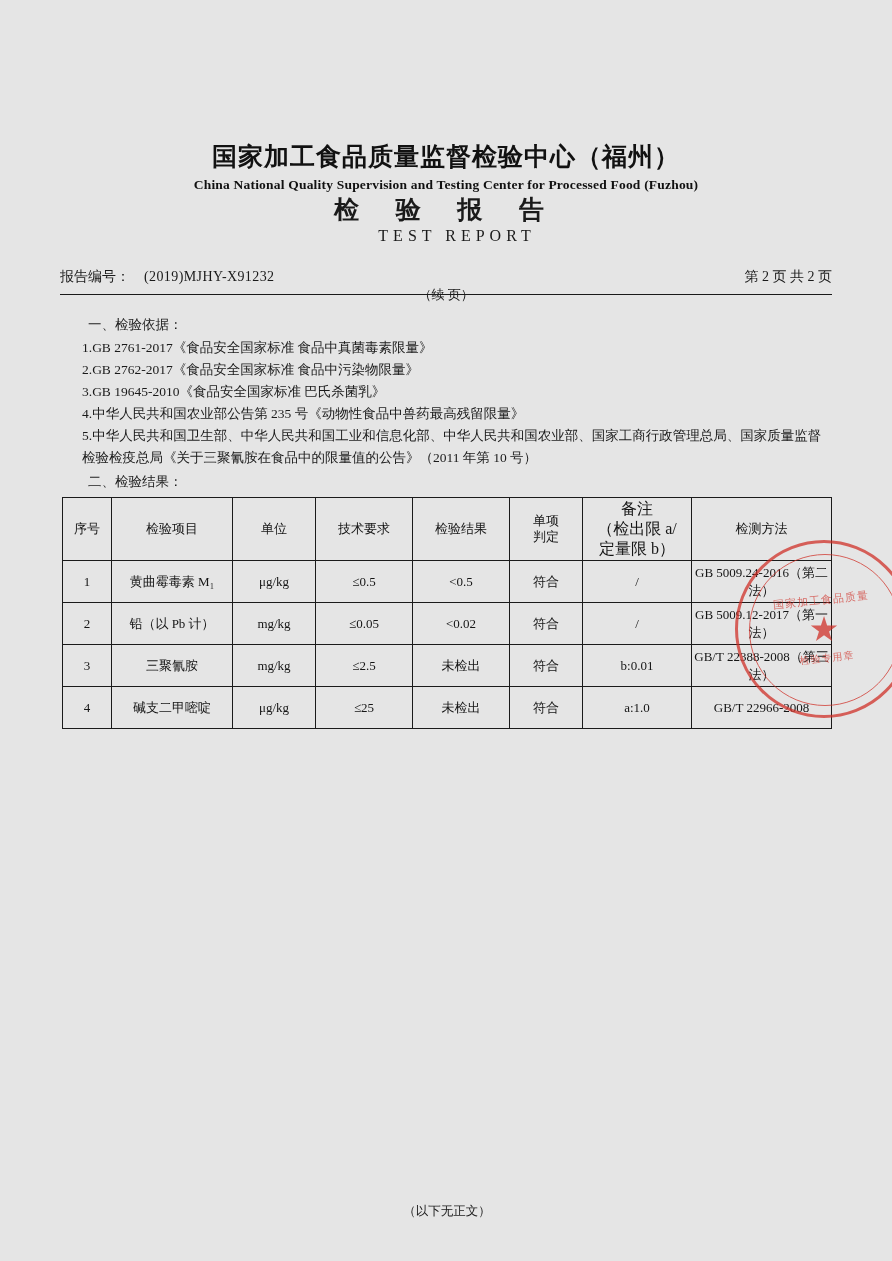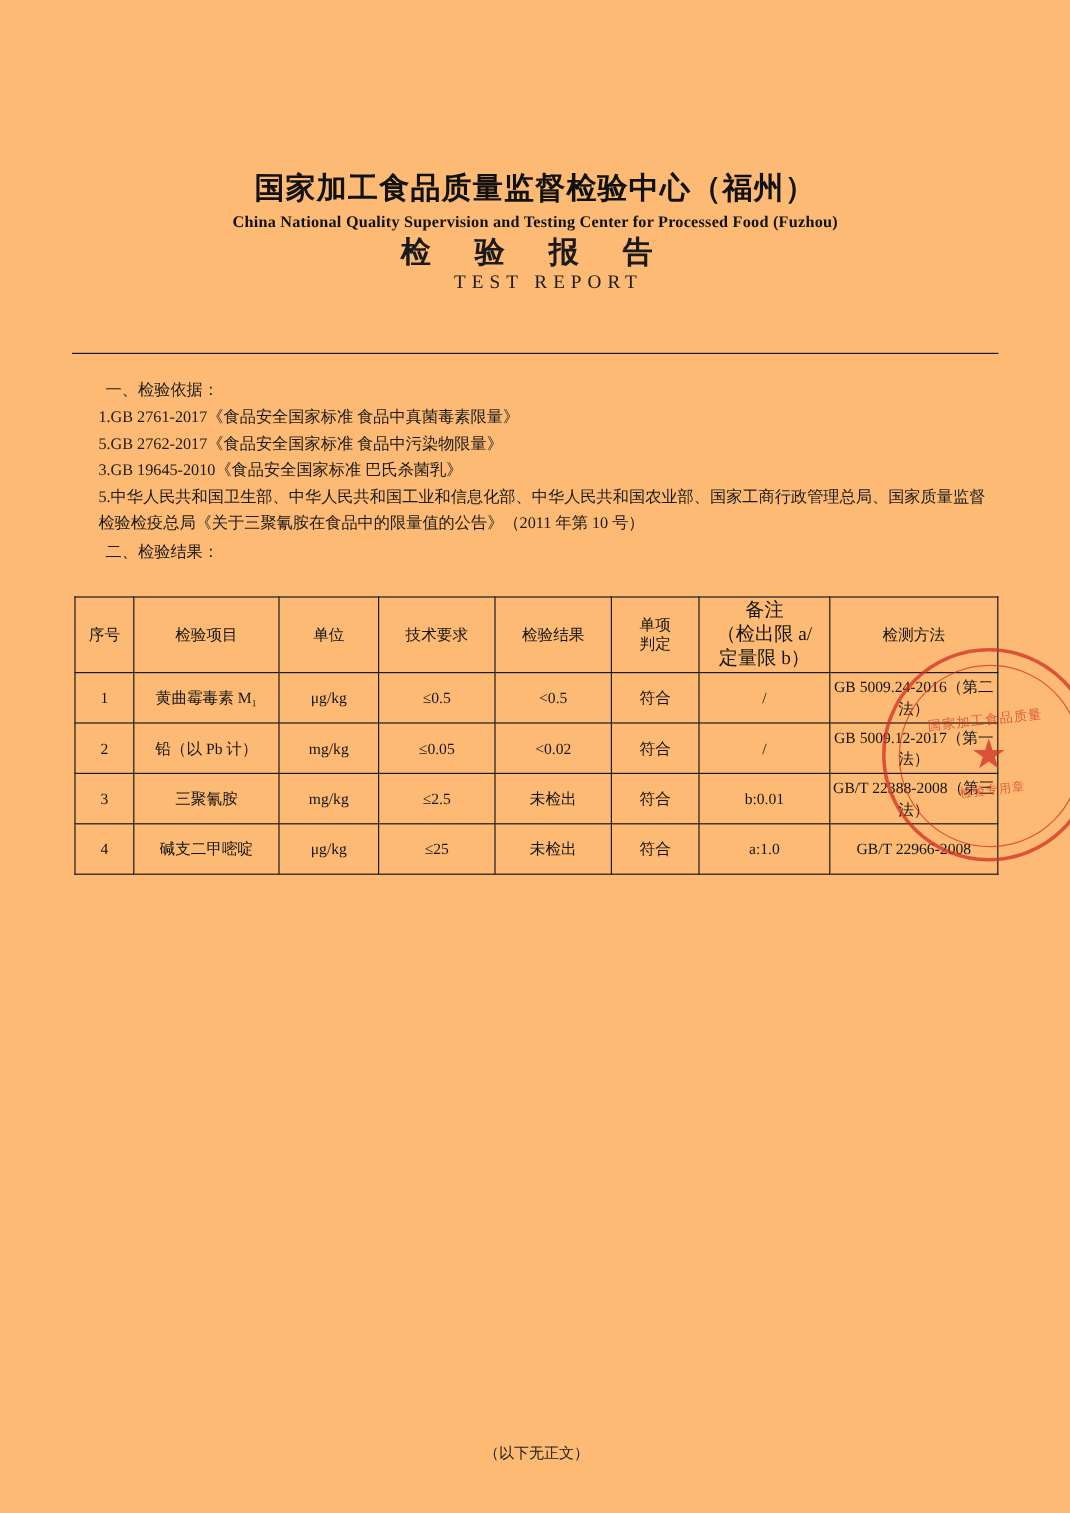--- a/index.html
+++ b/index.html
@@ -12,21 +12,21 @@
     height: 1261px;
     font-family: "Liberation Serif", serif;
     color: #1a1a1a;
     position: relative;
     overflow: hidden;
   }
 
   .page {
     position: absolute;
     inset: 0;
-    background: #fdba74;
+    background: #e5e5e5;
   }
 
   
   .header {
     position: absolute;
     left: 0;
     right: 0;
     top: 140px;
     text-align: center;
   }
@@ -227,28 +227,36 @@
 
 <div class="page">
 
   <div class="header">
     <div class="org-cn">国家加工食品质量监督检验中心（福州）</div>
     <div class="org-en">China National Quality Supervision and Testing Center for Processed Food (Fuzhou)</div>
     <div class="report-title-cn">检 验 报 告</div>
     <div class="report-title-en">TEST   REPORT</div>
   </div>
 
+  <div class="meta-row">
+    <div class="meta-no">
+      <span class="label">报告编号：</span><span class="value">(2019)MJHY-X91232</span>
+    </div>
+    <div class="meta-cont">（续 页）</div>
+    <div class="meta-pages">第 2 页  共 2 页</div>
+  </div>
 
   <div class="rule"></div>
 
   <div class="body-text">
     <div class="section-head">一、检验依据：</div>
     <div class="std-line">1.GB 2761-2017《食品安全国家标准 食品中真菌毒素限量》</div>
-    <div class="std-line">5.GB 2762-2017《食品安全国家标准 食品中污染物限量》</div>
+    <div class="std-line">2.GB 2762-2017《食品安全国家标准 食品中污染物限量》</div>
     <div class="std-line">3.GB 19645-2010《食品安全国家标准 巴氏杀菌乳》</div>
+    <div class="std-line">4.中华人民共和国农业部公告第 235 号《动物性食品中兽药最高残留限量》</div>
     <div class="std-line wrap">5.中华人民共和国卫生部、中华人民共和国工业和信息化部、中华人民共和国农业部、国家工商行政管理总局、国家质量监督检验检疫总局《关于三聚氰胺在食品中的限量值的公告》（2011 年第 10 号）</div>
     <div class="section-head-2">二、检验结果：</div>
   </div>
 
   <div class="tbl-wrap">
     <table class="results">
       <thead>
         <tr>
           <th class="col-no">序号</th>
           <th class="col-item">检验项目</th>

